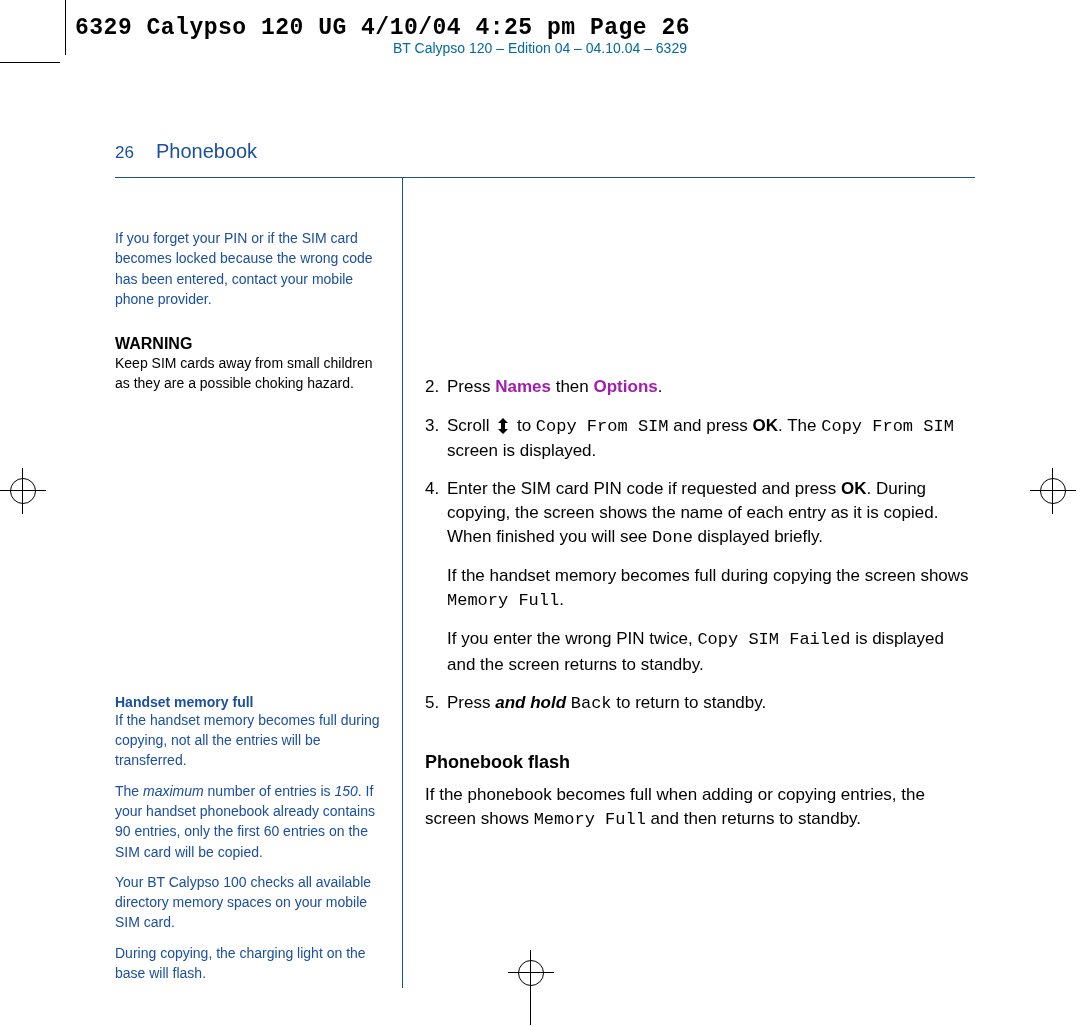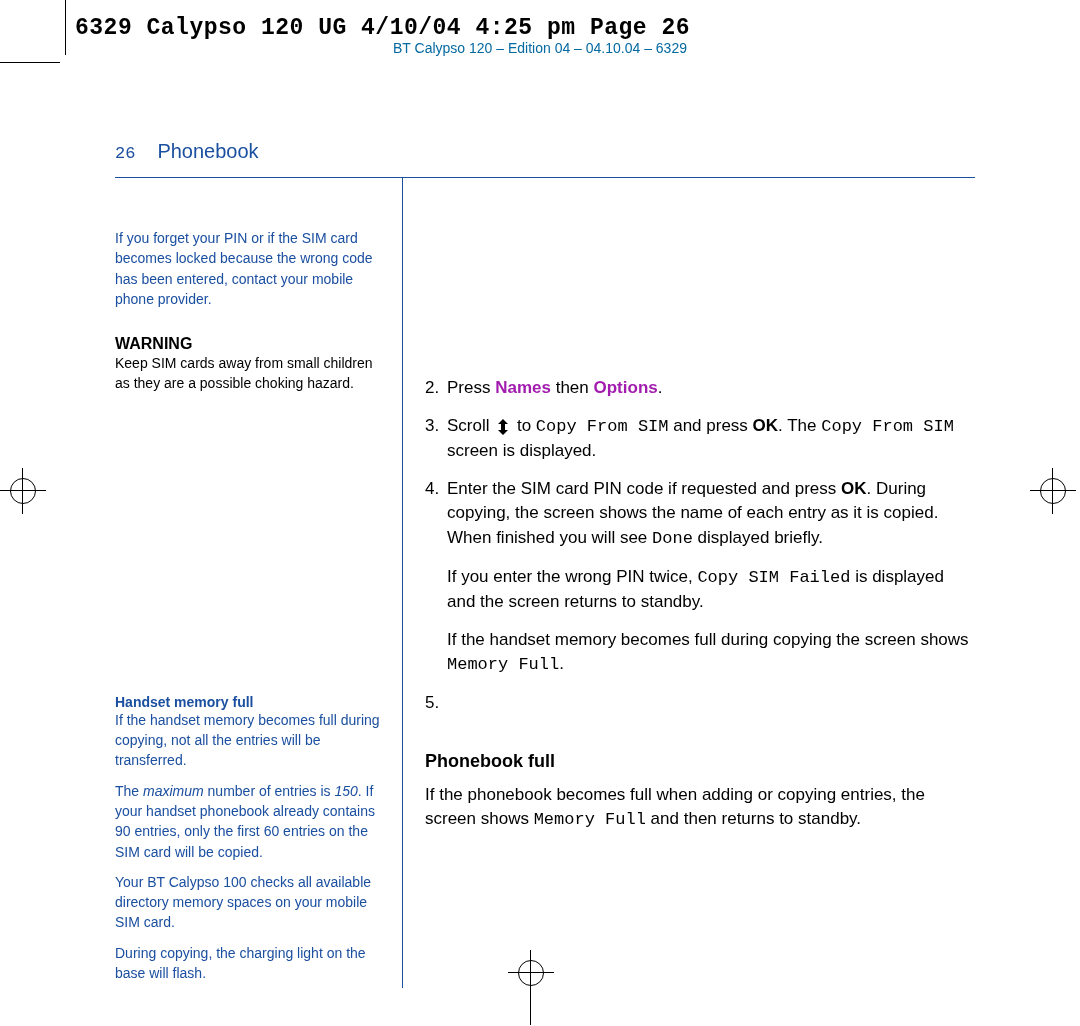--- a/index.html
+++ b/index.html
@@ -43,21 +43,21 @@
   .reg-cross-h { position:absolute; height:1px; background:#000;}
   .reg-cross-v { position:absolute; width:1px; background:#000;}
 
   .page {
     position: absolute;
     top: 140px;
     left: 115px;
     width: 860px;
   }
   .page-head { display:flex; align-items:baseline; }
-  .page-num { color:#1b4fa0; font-size:17px; margin-right:22px; font-family: Liberation Mono, monospace;}
+  .page-num { color:#1b4fa0; font-size:17px; margin-right:22px; font-family: Liberation Sans, sans-serif;}
   .page-title { color:#1b4fa0; font-size:20px; font-family: Verdana, Arial, sans-serif;}
   .divider {
     border: none;
     border-top: 1px solid #1b4fa0;
     margin: 14px 0 0 0;
     width: 860px;
   }
   .columns {
     display:flex;
     margin-top: 0;
@@ -165,31 +165,34 @@
       </div>
 
       <div class="step">
         <div class="step-num">4.</div>
         <div class="step-body">
           <span>Enter the SIM card PIN code if requested and press </span><span style="font-weight:bold">OK</span><span>. During copying, the screen shows the name of each entry as it is copied. When finished you will see </span><span class="lcd">Done</span><span> displayed briefly.</span>
         </div>
       </div>
 
       <div class="sub-para">
-        <span>If you enter the wrong PIN twice, </span><span class="lcd">Copy SIM Failed</span><span> is displayed and the screen returns to standby.</span>
+        <span>If the handset memory becomes full during copying the screen shows </span><span class="lcd">Memory Full</span><span>.</span>
       </div>
 
       <div class="sub-para">
-        <span>If the handset memory becomes full during copying the screen shows </span><span class="lcd">Memory Full</span><span>.</span>
+        <span>If you enter the wrong PIN twice, </span><span class="lcd">Copy SIM Failed</span><span> is displayed and the screen returns to standby.</span>
       </div>
 
       <div class="step" style="margin-top:14px;">
         <div class="step-num">5.</div>
+        <div class="step-body">
+          <span>Press </span><span class="bold-ital">and hold</span><span> </span><span class="lcd">Back</span><span> to return to standby.</span>
+        </div>
       </div>
 
-      <h3 class="section">Phonebook full</h3>
+      <h3 class="section">Phonebook flash</h3>
       <div>
         <span>If the phonebook becomes full when adding or copying entries, the screen shows </span><span class="lcd">Memory Full</span><span> and then returns to standby.</span>
       </div>
 
     </div>
   </div>
 </div>
 
 </body></html>

